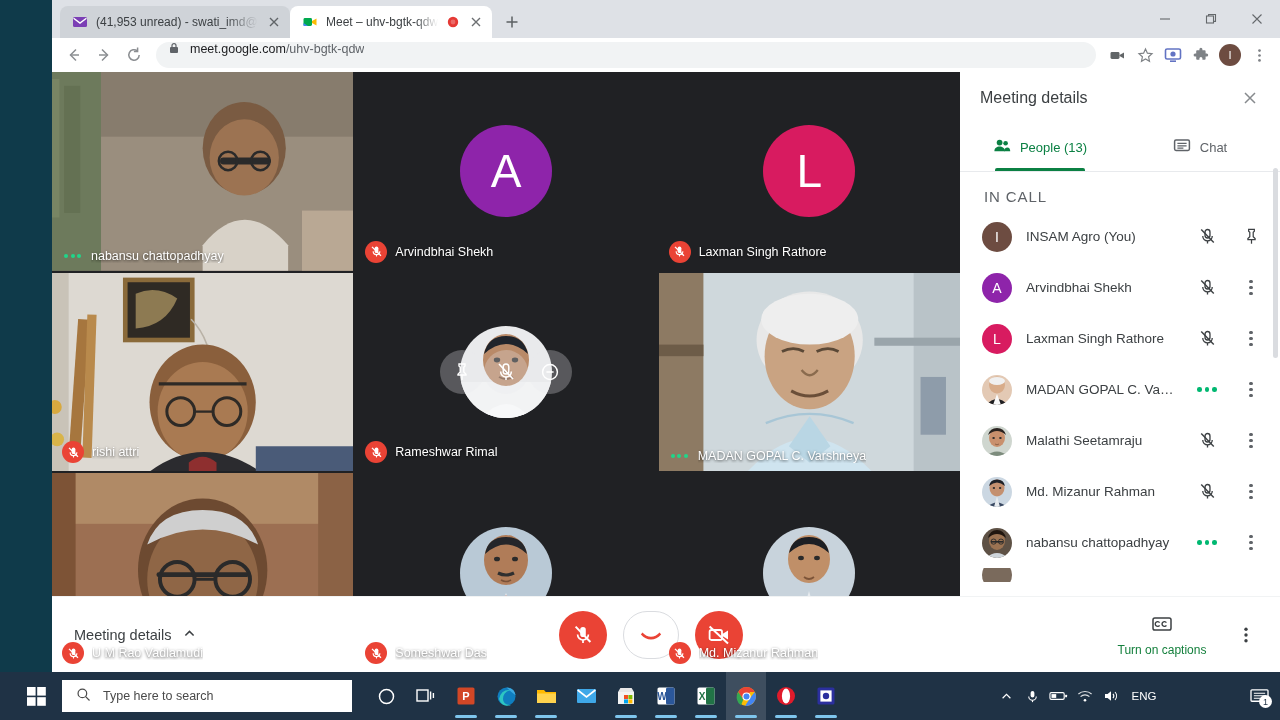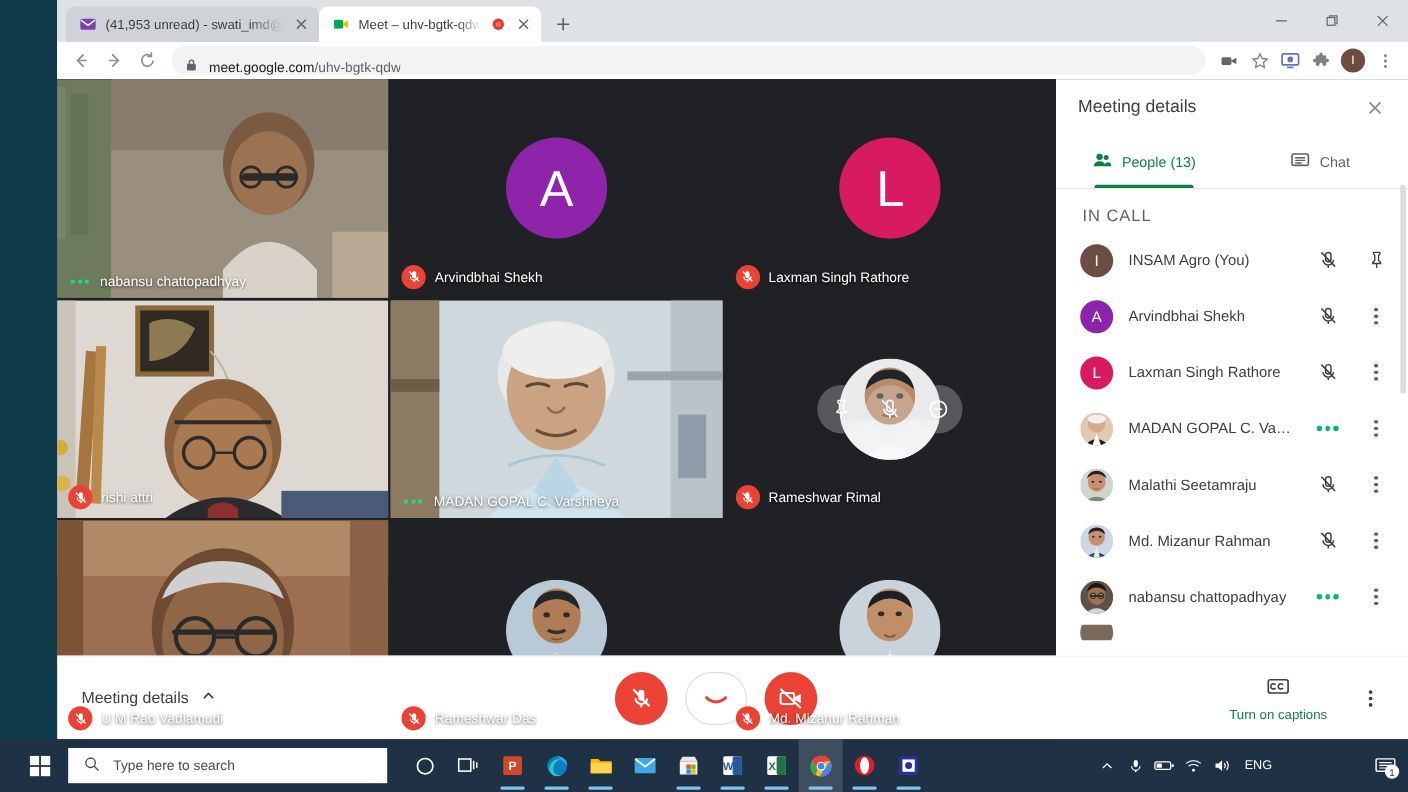--- a/index.html
+++ b/index.html
@@ -84,21 +84,21 @@
   .navicon {
     width: 28px; height: 28px;
     display: flex; align-items: center; justify-content: center;
     opacity: .72;
   }
   .omnibox {
     flex: 1 1 auto;
     height: 26px;
     background: #f1f3f4;
     border-radius: 14px;
-    display: flex; align-items: flex-end;
+    display: flex; align-items: flex-start;
     padding: 0 12px;
     gap: 10px;
     margin: 0 6px;
     font-size: 12.5px;
     color: #202124;
     min-width: 0;
   }
   .omnibox .url { white-space: nowrap; overflow: hidden; }
   .omnibox .url .host { color: #202124; }
   .omnibox .url .path { color: #5f6368; }
@@ -618,51 +618,20 @@
                     <path d="M3.4 6.8 a3.6 3.6 0 0 0 7.2 0" fill="none" stroke="#fff" stroke-width="1.2"></path>
                     <path d="M7 10.4 V12.4" stroke="#fff" stroke-width="1.2"></path>
                     <path d="M2.2 2 L11.8 11.6" stroke="#fff" stroke-width="1.4"></path>
                   </svg>
               </span>
               <span class="nm">rishi attri</span>
             </div>
           </div>
 
           <div class="tile">
-            <div class="vid">
-              <svg width="100%" height="100%" viewBox="0 0 300 172" preserveAspectRatio="xMidYMid slice">
-                <rect width="300" height="172" fill="#cfd8dc"></rect>
-                <rect x="0" y="0" width="58" height="172" fill="#8d7a63"></rect>
-                <rect x="0" y="62" width="58" height="10" fill="#6d5c48"></rect>
-                <rect x="240" y="0" width="60" height="172" fill="#b9c3c8"></rect>
-                <rect x="206" y="56" width="94" height="7" fill="#9aa5ab"></rect>
-                <ellipse cx="150" cy="58" rx="46" ry="42" fill="#e8e8e8"></ellipse>
-                <ellipse cx="150" cy="72" rx="39" ry="46" fill="#c9a382"></ellipse>
-                <ellipse cx="150" cy="40" rx="42" ry="22" fill="#eeeeee"></ellipse>
-                <path d="M126 68 q10 -5 19 0" stroke="#5a4836" stroke-width="2.4" fill="none"></path>
-                <path d="M156 68 q10 -5 19 0" stroke="#5a4836" stroke-width="2.4" fill="none"></path>
-                <path d="M143 84 q7 9 14 0" stroke="#8a6b4e" stroke-width="2" fill="none"></path>
-                <path d="M134 102 q16 9 32 0" stroke="#6a4e38" stroke-width="2.6" fill="none"></path>
-                <path d="M96 172 q54 -58 108 0 Z" fill="#cfe4ef"></path>
-                <path d="M150 124 L132 150 L150 164 L168 150 Z" fill="#b9d6e4"></path>
-                <path d="M112 130 q38 -16 76 0" stroke="#a8c6d6" stroke-width="2" fill="none"></path>
-                <rect x="246" y="90" width="22" height="50" fill="#6b7c92" opacity=".55"></rect>
-              </svg>
-            </div>
-            <div class="tile-label">
-              <span class="speakdots">
-                  <i></i>
-                  <i></i>
-                  <i></i>
-                </span>
-              <span class="nm">MADAN GOPAL C. Varshneya</span>
-            </div>
-          </div>
-
-          <div class="tile">
             <div class="photo-circle">
               <svg width="92" height="92" viewBox="0 0 92 92">
                 <rect width="92" height="92" fill="#e9eaec"></rect>
                 <rect y="56" width="92" height="36" fill="#f2f3f4"></rect>
                 <ellipse cx="46" cy="34" rx="23" ry="26" fill="#b98a68"></ellipse>
                 <path d="M24 28 q22 -20 44 0 q-4 -18 -22 -18 q-18 0 -22 18 Z" fill="#20242b"></path>
                 <ellipse cx="37" cy="34" rx="3.2" ry="2.4" fill="#2b2b2b"></ellipse>
                 <ellipse cx="55" cy="34" rx="3.2" ry="2.4" fill="#2b2b2b"></ellipse>
                 <path d="M42 44 q4 5 8 0" stroke="#8a5f43" stroke-width="1.6" fill="none"></path>
                 <path d="M39 51 q7 4 14 0" stroke="#76503a" stroke-width="1.8" fill="none"></path>
@@ -700,20 +669,51 @@
                     <path d="M2.2 2 L11.8 11.6" stroke="#fff" stroke-width="1.4"></path>
                   </svg>
               </span>
               <span class="nm">Rameshwar Rimal</span>
             </div>
           </div>
 
           <div class="tile">
             <div class="vid">
               <svg width="100%" height="100%" viewBox="0 0 300 172" preserveAspectRatio="xMidYMid slice">
+                <rect width="300" height="172" fill="#cfd8dc"></rect>
+                <rect x="0" y="0" width="58" height="172" fill="#8d7a63"></rect>
+                <rect x="0" y="62" width="58" height="10" fill="#6d5c48"></rect>
+                <rect x="240" y="0" width="60" height="172" fill="#b9c3c8"></rect>
+                <rect x="206" y="56" width="94" height="7" fill="#9aa5ab"></rect>
+                <ellipse cx="150" cy="58" rx="46" ry="42" fill="#e8e8e8"></ellipse>
+                <ellipse cx="150" cy="72" rx="39" ry="46" fill="#c9a382"></ellipse>
+                <ellipse cx="150" cy="40" rx="42" ry="22" fill="#eeeeee"></ellipse>
+                <path d="M126 68 q10 -5 19 0" stroke="#5a4836" stroke-width="2.4" fill="none"></path>
+                <path d="M156 68 q10 -5 19 0" stroke="#5a4836" stroke-width="2.4" fill="none"></path>
+                <path d="M143 84 q7 9 14 0" stroke="#8a6b4e" stroke-width="2" fill="none"></path>
+                <path d="M134 102 q16 9 32 0" stroke="#6a4e38" stroke-width="2.6" fill="none"></path>
+                <path d="M96 172 q54 -58 108 0 Z" fill="#cfe4ef"></path>
+                <path d="M150 124 L132 150 L150 164 L168 150 Z" fill="#b9d6e4"></path>
+                <path d="M112 130 q38 -16 76 0" stroke="#a8c6d6" stroke-width="2" fill="none"></path>
+                <rect x="246" y="90" width="22" height="50" fill="#6b7c92" opacity=".55"></rect>
+              </svg>
+            </div>
+            <div class="tile-label">
+              <span class="speakdots">
+                  <i></i>
+                  <i></i>
+                  <i></i>
+                </span>
+              <span class="nm">MADAN GOPAL C. Varshneya</span>
+            </div>
+          </div>
+
+          <div class="tile">
+            <div class="vid">
+              <svg width="100%" height="100%" viewBox="0 0 300 172" preserveAspectRatio="xMidYMid slice">
                 <rect width="300" height="172" fill="#9c6f52"></rect>
                 <rect x="0" y="0" width="300" height="44" fill="#b08a66"></rect>
                 <rect x="0" y="0" width="40" height="172" fill="#7d5336"></rect>
                 <rect x="250" y="0" width="50" height="172" fill="#8b6245"></rect>
                 <ellipse cx="150" cy="84" rx="56" ry="62" fill="#6d4a31"></ellipse>
                 <ellipse cx="150" cy="92" rx="48" ry="54" fill="#8f6646"></ellipse>
                 <path d="M102 62 q48 -26 96 0 q-10 -30 -48 -30 q-38 0 -48 30 Z" fill="#cfcfcf"></path>
                 <rect x="110" y="86" width="80" height="4" rx="2" fill="#2a2a2a"></rect>
                 <circle cx="128" cy="92" r="15" fill="none" stroke="#2a2a2a" stroke-width="3.4"></circle>
                 <circle cx="176" cy="92" r="15" fill="none" stroke="#2a2a2a" stroke-width="3.4"></circle>
@@ -754,21 +754,21 @@
             </div>
             <div class="tile-label">
               <span class="micbadge">
                 <svg width="13" height="13" viewBox="0 0 14 14">
                     <rect x="5" y="1.6" width="4" height="7" rx="2" fill="#fff"></rect>
                     <path d="M3.4 6.8 a3.6 3.6 0 0 0 7.2 0" fill="none" stroke="#fff" stroke-width="1.2"></path>
                     <path d="M7 10.4 V12.4" stroke="#fff" stroke-width="1.2"></path>
                     <path d="M2.2 2 L11.8 11.6" stroke="#fff" stroke-width="1.4"></path>
                   </svg>
               </span>
-              <span class="nm">Rameshwar Das</span>
+              <span class="nm">Someshwar Das</span>
             </div>
           </div>
 
           <div class="tile">
             <div class="photo-circle">
               <svg width="92" height="92" viewBox="0 0 92 92">
                 <rect width="92" height="92" fill="#c8d3dc"></rect>
                 <ellipse cx="46" cy="32" rx="21" ry="24" fill="#c08f68"></ellipse>
                 <path d="M26 26 q20 -18 40 0 q-3 -16 -20 -16 q-17 0 -20 16 Z" fill="#1d1f24"></path>
                 <ellipse cx="38" cy="31" rx="2.9" ry="2.2" fill="#2b2b2b"></ellipse>

